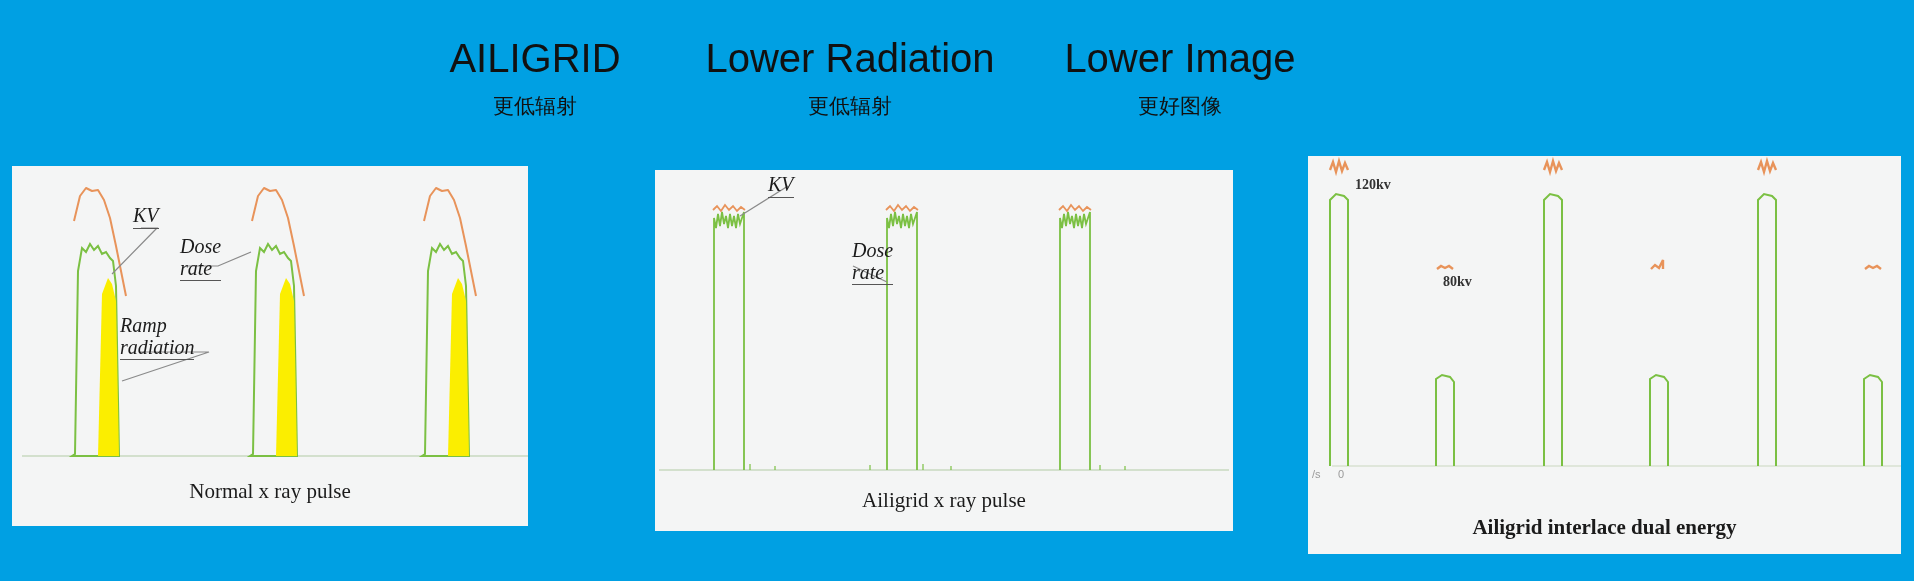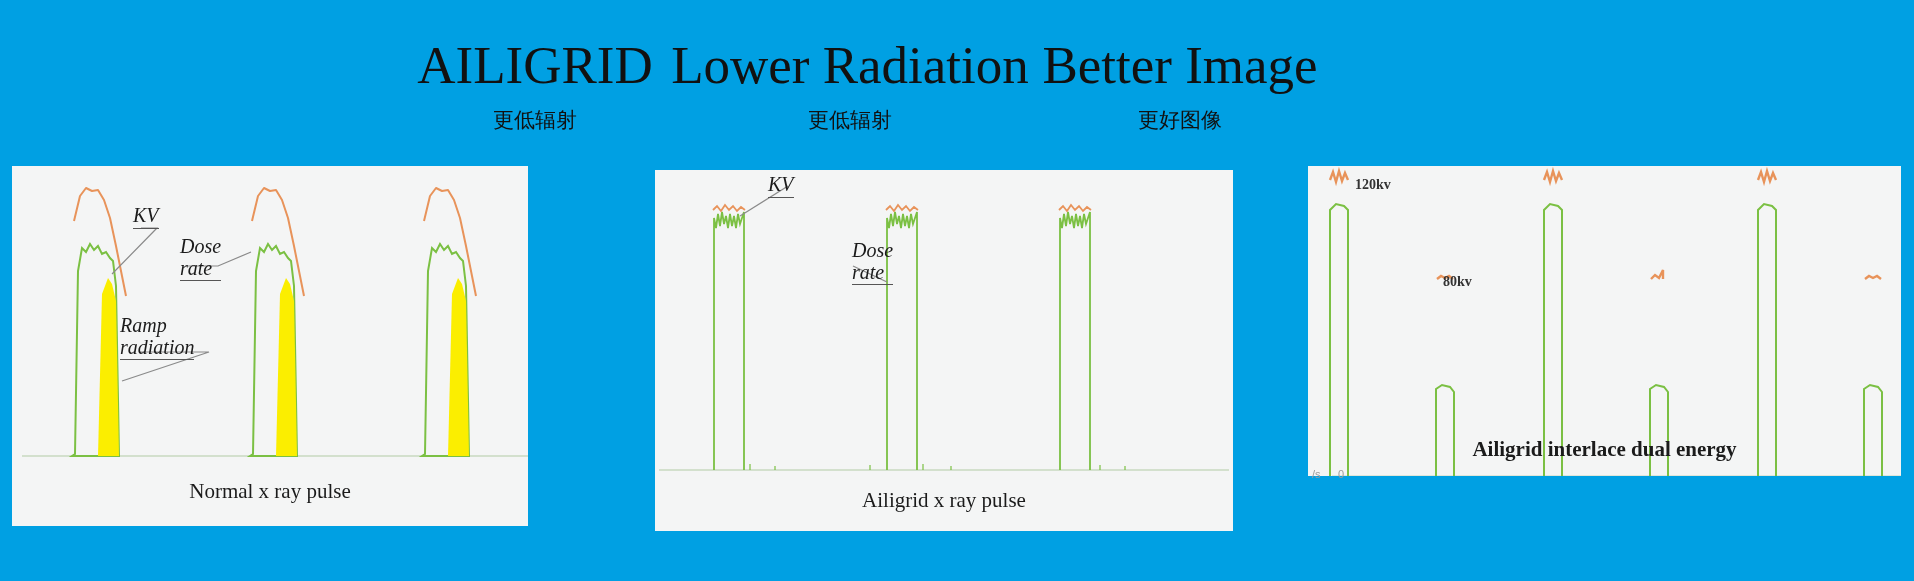--- a/index.html
+++ b/index.html
@@ -21,23 +21,23 @@
     left: 0;
     top: 0;
     width: 1914px;
     height: 160px;
   }
   .header-col {
     position: absolute;
     text-align: center;
   }
   .header-en {
-    font-size: 53px;
+    font-size: 40px;
     color: #111;
-    font-family: Liberation Serif, serif;
+    font-family: Liberation Sans, sans-serif;
     line-height: 1.1;
     white-space: nowrap;
   }
   .header-cn {
     font-size: 21px;
     color: #111;
     margin-top: 12px;
     font-family: "DejaVu Sans", sans-serif;
     white-space: nowrap;
   }
@@ -46,21 +46,21 @@
   #col2 { left: 1010px; top: 36px; width: 340px; }
 
   
   .panel {
     position: absolute;
     background: #f4f5f5;
     overflow: hidden;
   }
   #panel-0 { left: 12px;   top: 166px; width: 516px; height: 360px; }
   #panel-1 { left: 655px;  top: 170px; width: 578px; height: 361px; }
-  #panel-2 { left: 1308px; top: 166px; width: 593px; height: 310px; }
+  #panel-2 { left: 1308px; top: 156px; width: 593px; height: 398px; }
 
   .panel-svg {
     position: absolute;
     left: 0;
     top: 0;
   }
   .panel-caption {
     position: absolute;
     left: 0;
     width: 100%;
@@ -125,21 +125,21 @@
     <div class="header-en">AILIGRID</div>
     <div class="header-cn">更低辐射</div>
   </div>
 
   <div class="header-col" id="col1">
     <div class="header-en">Lower Radiation</div>
     <div class="header-cn">更低辐射</div>
   </div>
 
   <div class="header-col" id="col2">
-    <div class="header-en">Better Image</div>
+    <div class="header-en">Lower Image</div>
     <div class="header-cn">更好图像</div>
   </div>
 
 </div>
 
 <div class="panel" id="panel-0">
   <svg class="panel-svg" width="578" height="360" viewBox="0 0 578 360">
 
     <line x1="10" y1="290" x2="568" y2="290" stroke="#c9d8bf" stroke-width="1.4"></line>
 

